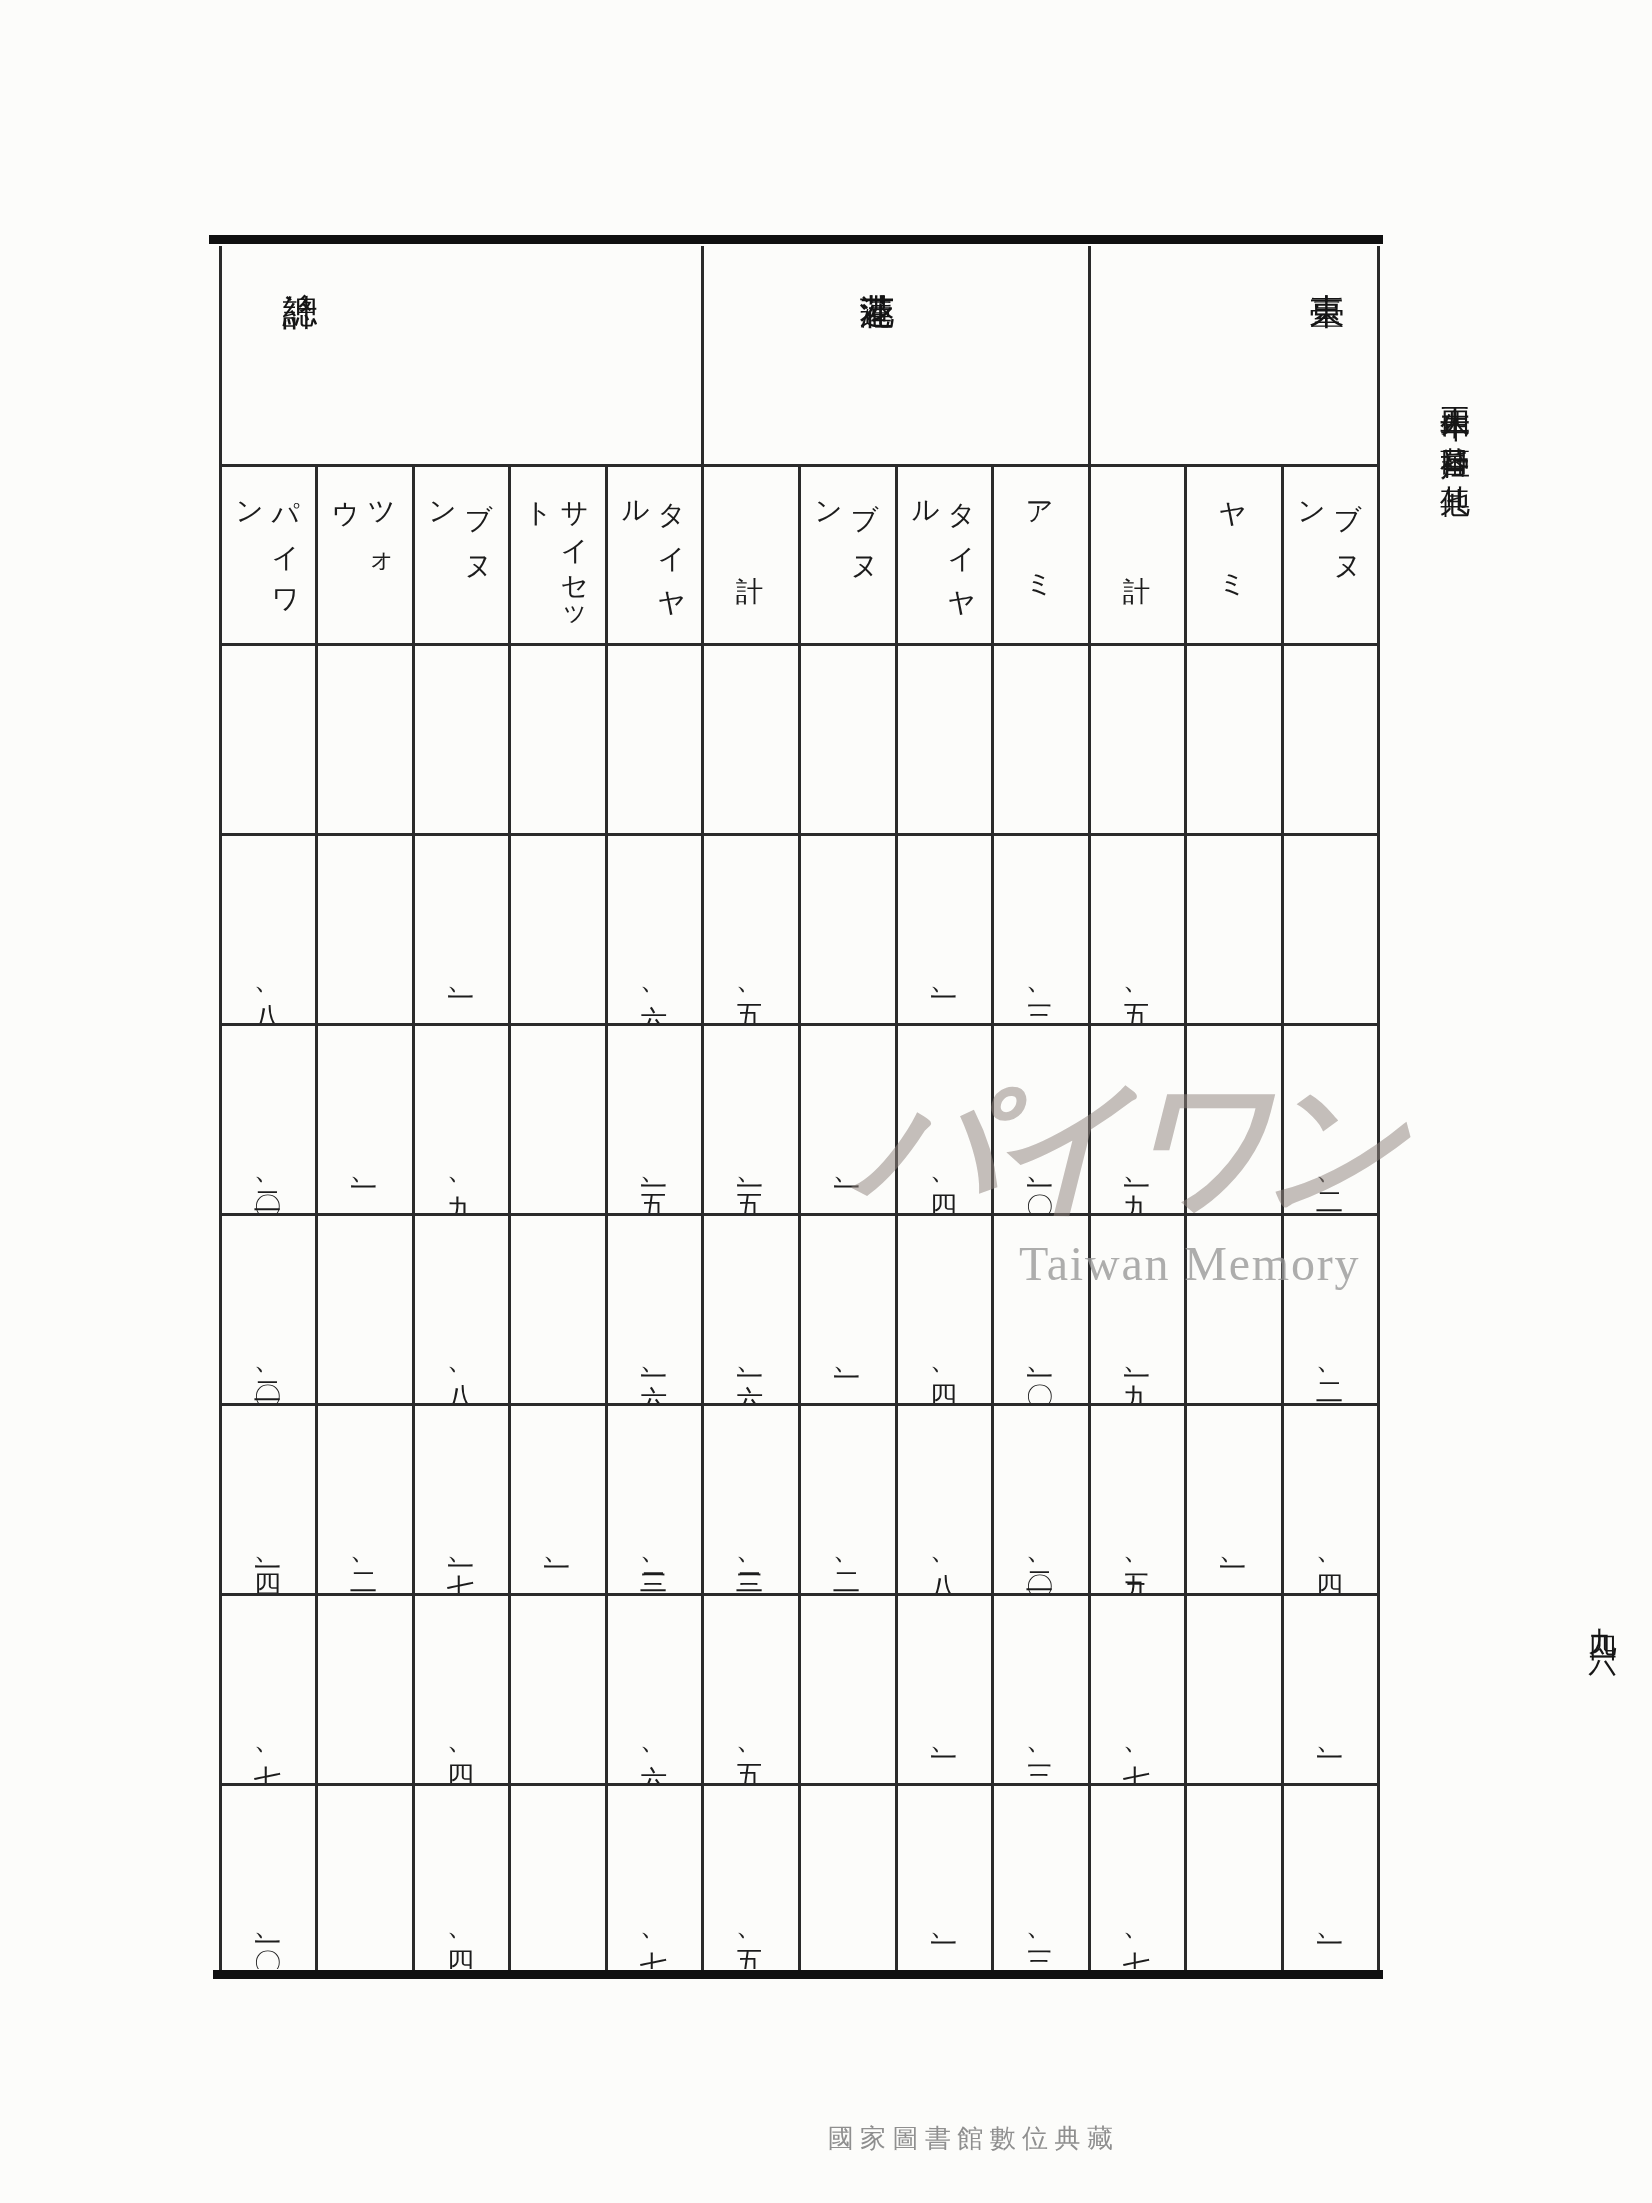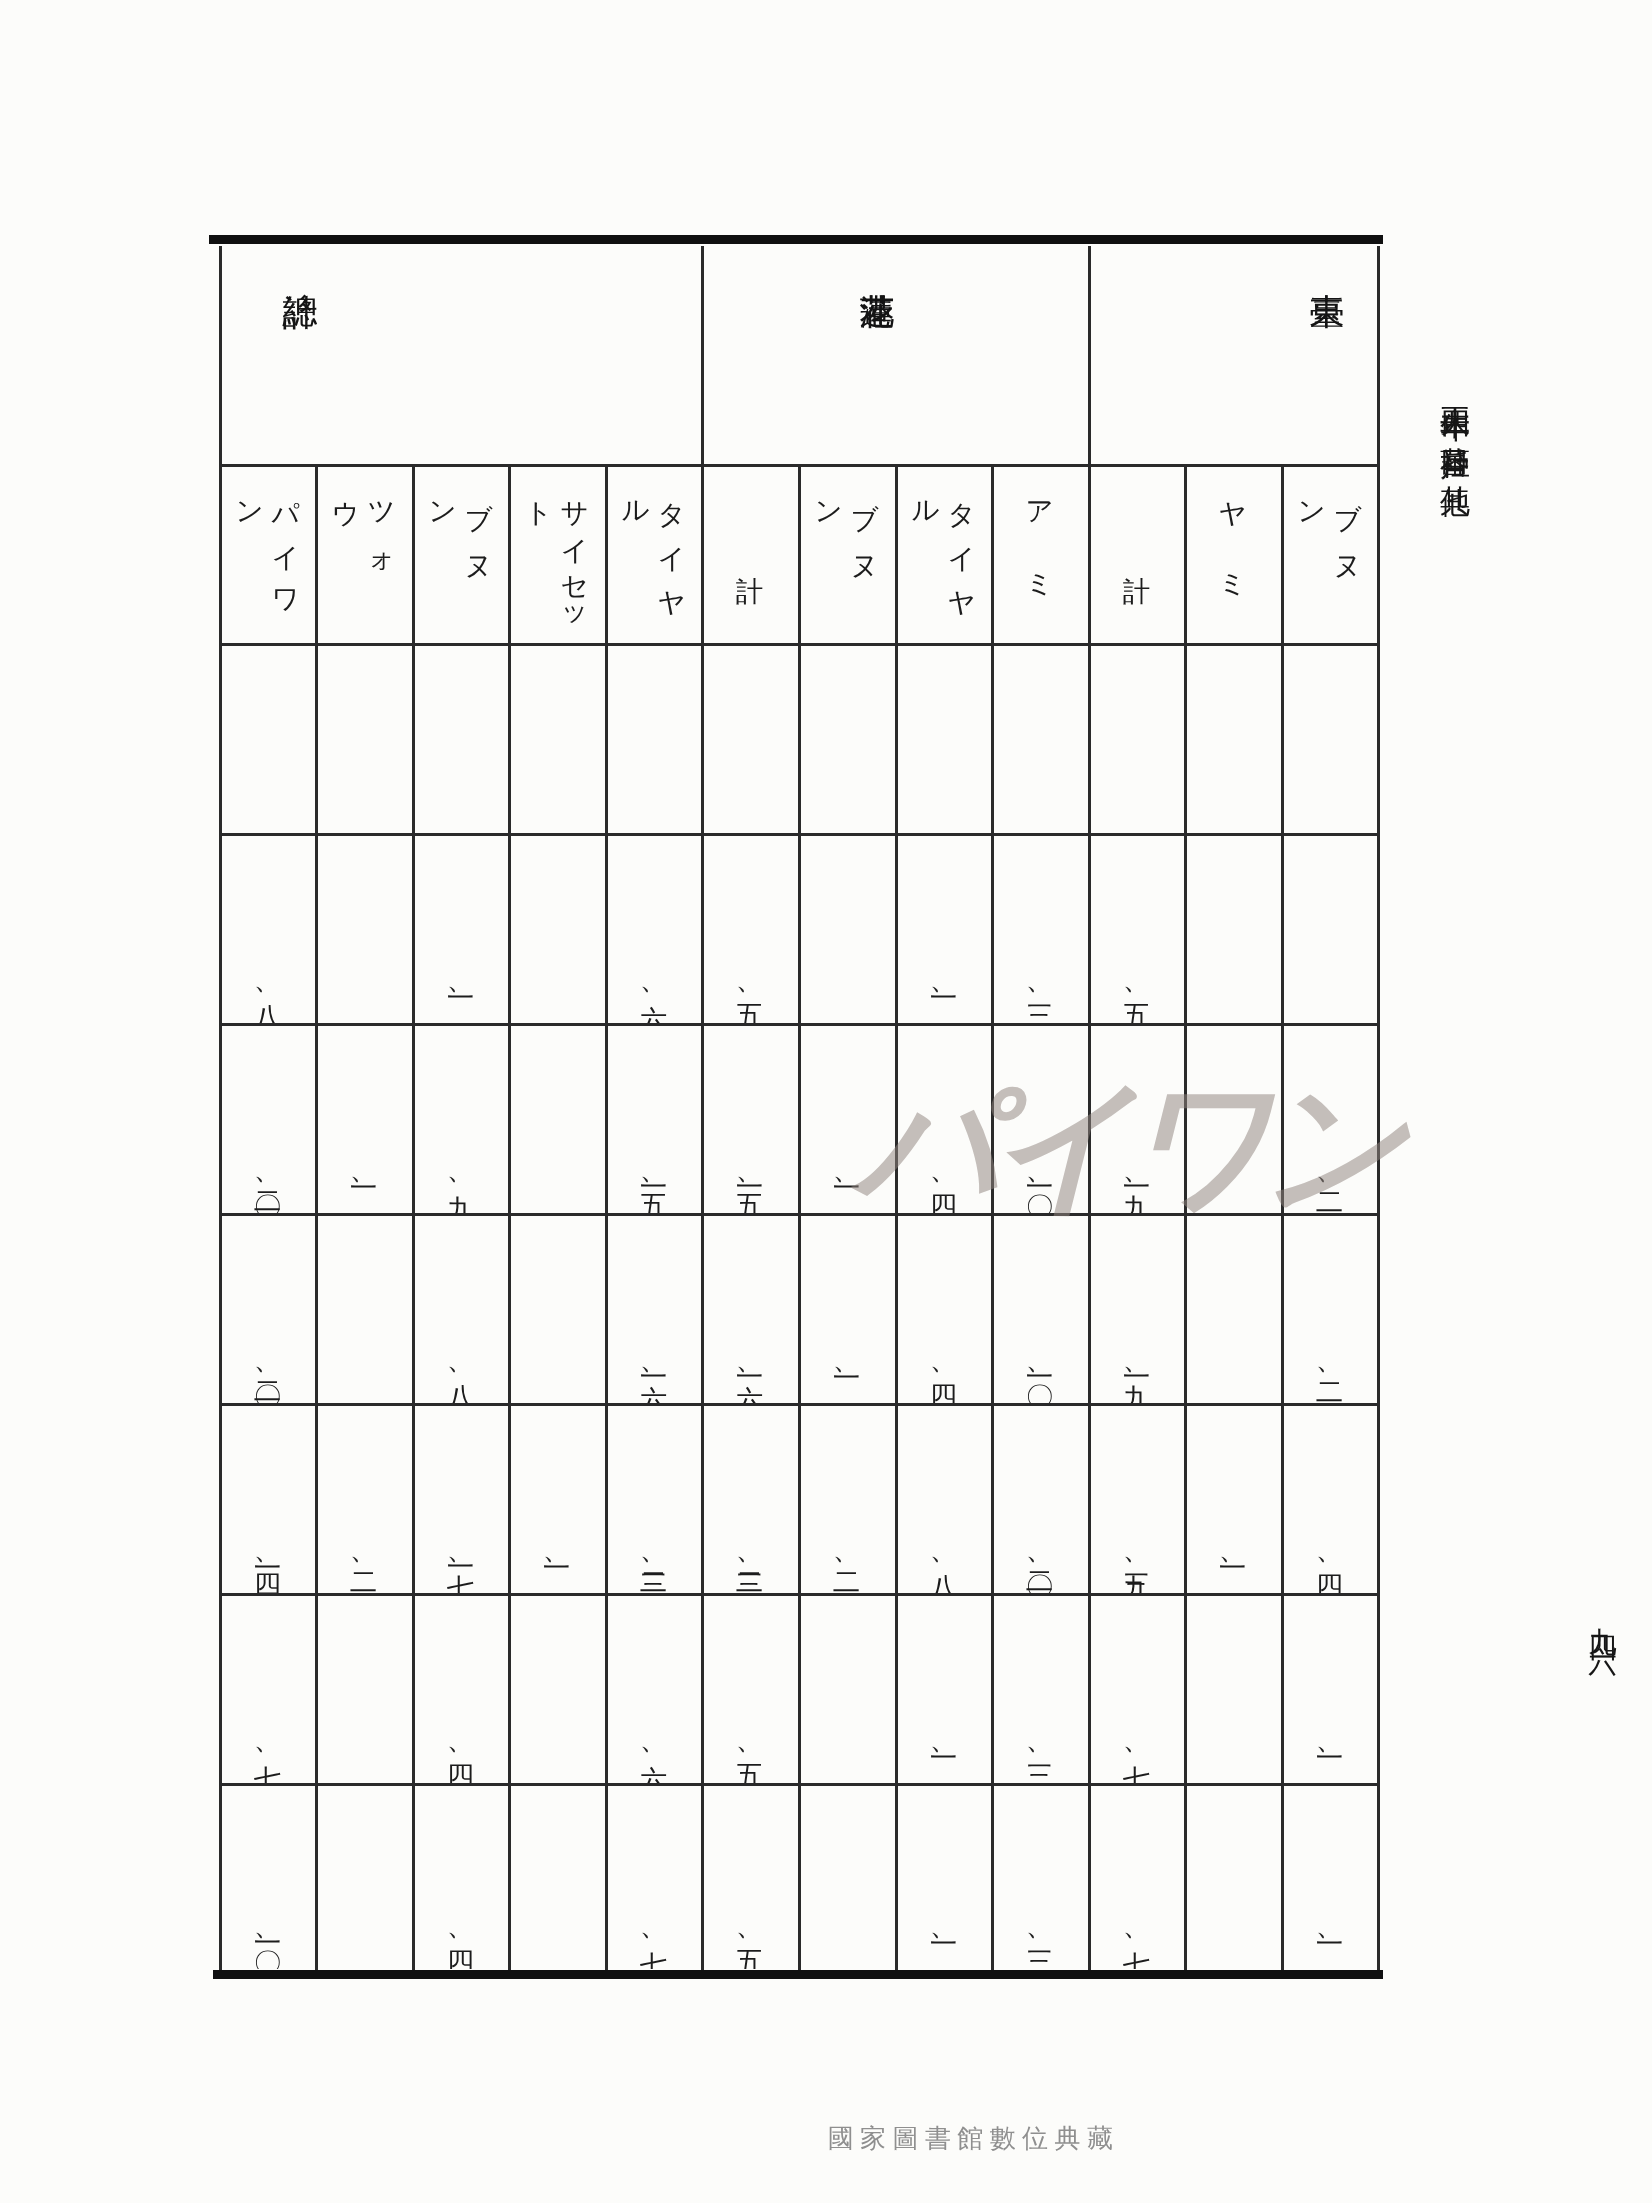--- a/index.html
+++ b/index.html
@@ -383,20 +383,21 @@
     <div class="cell" style="left:1184px;top:1783px;width:97px;height:186px;">
       <span class="vtext">三六五</span>
     </div>
     <div class="cell" style="left:1281px;top:1783px;width:97px;height:186px;">
       <span class="vtext">一、一五三</span>
     </div>
   </div>
 
 <div class="watermark">
   <div class="wm-cjk">パイワン</div>
+  <div class="wm-latin">Taiwan Memory</div>
 </div>
 
 <div class="margin-title vtext">大正十四年　蕃社戶口　其他</div>
 
 <div class="page-number vtext">九四六</div>
 
 <div class="footer-caption">國家圖書館數位典藏</div>
 
 
 </body></html>

